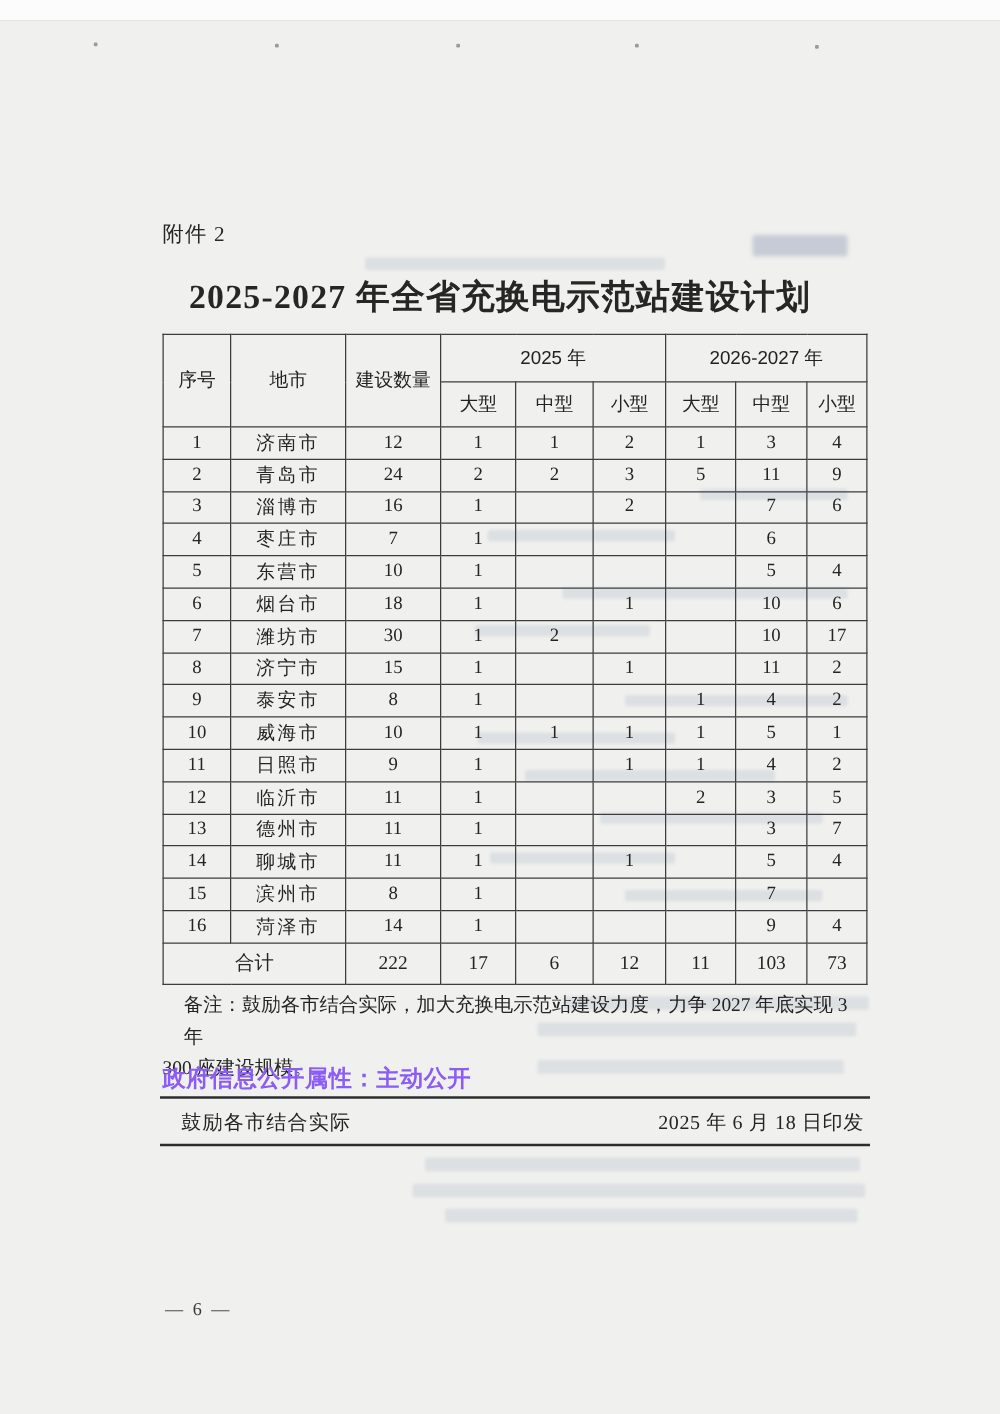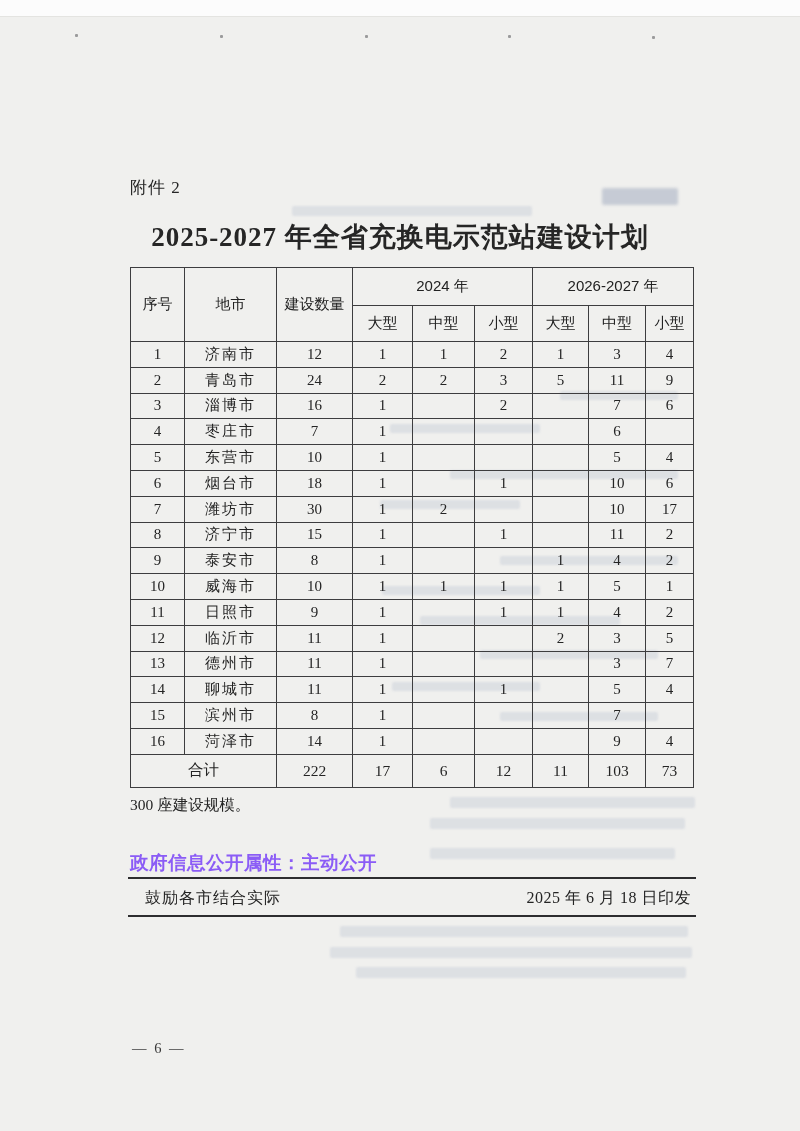--- a/index.html
+++ b/index.html
@@ -93,21 +93,21 @@
       <col style="width:58px">
     <col style="width:56px">
       <col style="width:57px">
       <col style="width:48px">
   </colgroup>
   <thead>
     <tr class="hdr1">
       <th rowspan="2">序号</th>
       <th rowspan="2">地市</th>
       <th rowspan="2">建设数量</th>
-      <th colspan="3">2024 年</th>
+      <th colspan="3">2025 年</th>
       <th colspan="3">2026-2027 年</th>
     </tr>
     <tr class="hdr2">
       <th>大型</th>
       <th>中型</th>
       <th>小型</th>
       <th>大型</th>
       <th>中型</th>
       <th>小型</th>
     </tr>
@@ -298,20 +298,21 @@
       <td>6</td>
       <td>12</td>
       <td>11</td>
       <td>103</td>
       <td>73</td>
     </tr>
   </tfoot>
 </table>
 
 <div class="notes">
+  <div class="l1">备注：鼓励各市结合实际，加大充换电示范站建设力度，力争 2027 年底实现 3 年</div>
   <div class="l2">300 座建设规模。</div>
 </div>
 
 <div class="disclosure">政府信息公开属性：主动公开</div>
 <div class="rule r1"></div>
 <div class="issuer-line">
   <span class="issuer">鼓励各市结合实际</span>
   <span class="pdate">2025 年 6 月 18 日印发</span>
 </div>
 <div class="rule r2"></div>

